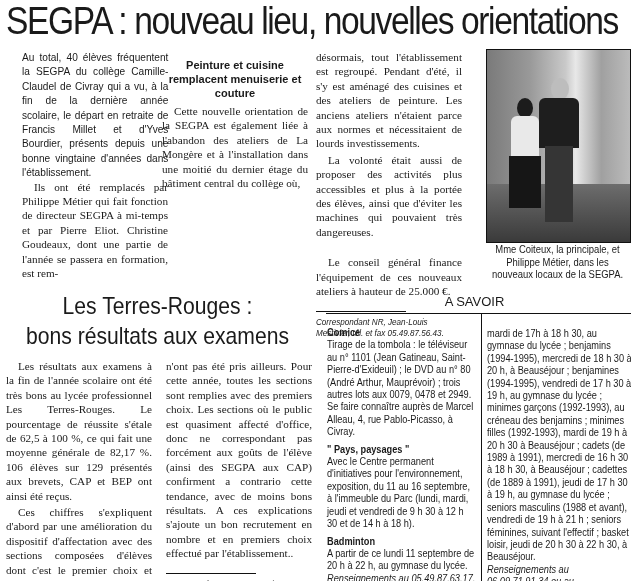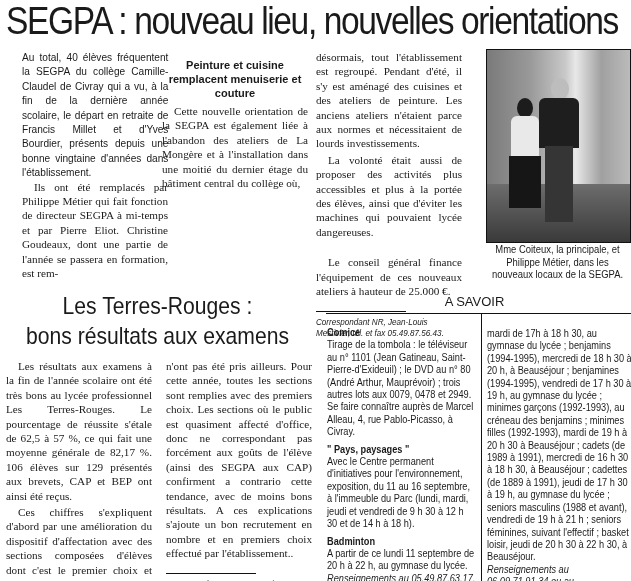--- a/index.html
+++ b/index.html
@@ -41,21 +41,21 @@
   <p>Ils ont été remplacés par Philippe Métier qui fait fonction de directeur SEGPA à mi-temps et par Pierre Eliot. Christine Goudeaux, dont une partie de l'année se passera en formation, est rem-</p>
 </div>
 
 <div class="col" style="left:162px;top:50px;width:146px;">
   <div class="sub">Peinture et cuisine remplacent menuiserie et couture</div>
   <p style="margin-top:0">Cette nouvelle orientation de la SEGPA est également liée à l'abandon des ateliers de La Mongère et à l'installation dans une moitié du dernier étage du bâtiment central du collège où,</p>
 </div>
 
 <div class="col" style="left:316px;top:50px;width:146px;">
   <p style="text-indent:0">désormais, tout l'établissement est regroupé. Pendant d'été, il s'y est aménagé des cuisines et des ateliers de peinture. Les anciens ateliers n'étaient parce aux normes et nécessitaient de lourds investissements.</p>
-  <p style="margin-top:2px">La volonté était aussi de proposer des activités plus accessibles et plus à la portée des élèves, ainsi que d'éviter les machines qui pouvaient lycée dangereuses.</p>
+  <p style="margin-top:2px">La volonté était aussi de proposer des activités plus accessibles et plus à la portée des élèves, ainsi que d'éviter les machines qui pouvaient très dangereuses.</p>
   <p style="margin-top:16px">Le conseil général finance l'équipement de ces nouveaux ateliers à hauteur de 25.000 €.</p>
   <div class="rule"></div>
   <div class="corr">Correspondant NR, Jean-Louis Mestivier, tél. et fax 05.49.87.56.43.</div>
 </div>
 
 <div class="photo">
   <div class="floor"></div>
   <div class="person1">
     <div class="p1head"></div>
       <div class="p1top"></div>
@@ -68,21 +68,21 @@
   </div>
 </div>
 <div class="caption">Mme Coiteux, la principale, et Philippe Métier, dans les nouveaux locaux de la SEGPA.</div>
 
 <div class="headline2">
   <div>Les Terres-Rouges :</div>
   <div>bons résultats aux examens</div>
 </div>
 
 <div class="col" style="left:6px;top:359px;width:146px;">
-  <p>Les résultats aux examens à la fin de l'année scolaire ont été très bons au lycée professionnel Les Terres-Rouges. Le pourcentage de réussite s'étale de 62,5 à 57 %, ce qui fait une moyenne générale de 82,17 %. 106 élèves sur 129 présentés aux brevets, CAP et BEP ont ainsi été reçus.</p>
+  <p>Les résultats aux examens à la fin de l'année scolaire ont été très bons au lycée professionnel Les Terres-Rouges. Le pourcentage de réussite s'étale de 62,5 à 100 %, ce qui fait une moyenne générale de 82,17 %. 106 élèves sur 129 présentés aux brevets, CAP et BEP ont ainsi été reçus.</p>
   <p style="margin-top:2px">Ces chiffres s'expliquent d'abord par une amélioration du dispositif d'affectation avec des sections composées d'élèves dont c'est le premier choix et comptant beaucoup moins en corollaire d'élèves de derniers moments arrivant là parce qu'ils</p>
 </div>
 
 <div class="col" style="left:166px;top:359px;width:146px;">
   <p style="text-indent:0">n'ont pas été pris ailleurs. Pour cette année, toutes les sections sont remplies avec des premiers choix. Les sections où le public est quasiment affecté d'office, donc ne correspondant pas forcément aux goûts de l'élève (ainsi des SEGPA aux CAP) confirment a contrario cette tendance, avec de moins bons résultats. A ces explications s'ajoute un bon recrutement en nombre et en premiers choix effectué par l'établissement..</p>
   <div class="rule"></div>
   <div class="corr">Correspondant NR, Jean-Louis Mestivier, tél. et/fax 05.49.87.56.43.</div>
 </div>
 
 <div class="asavoir-title">A SAVOIR</div>

